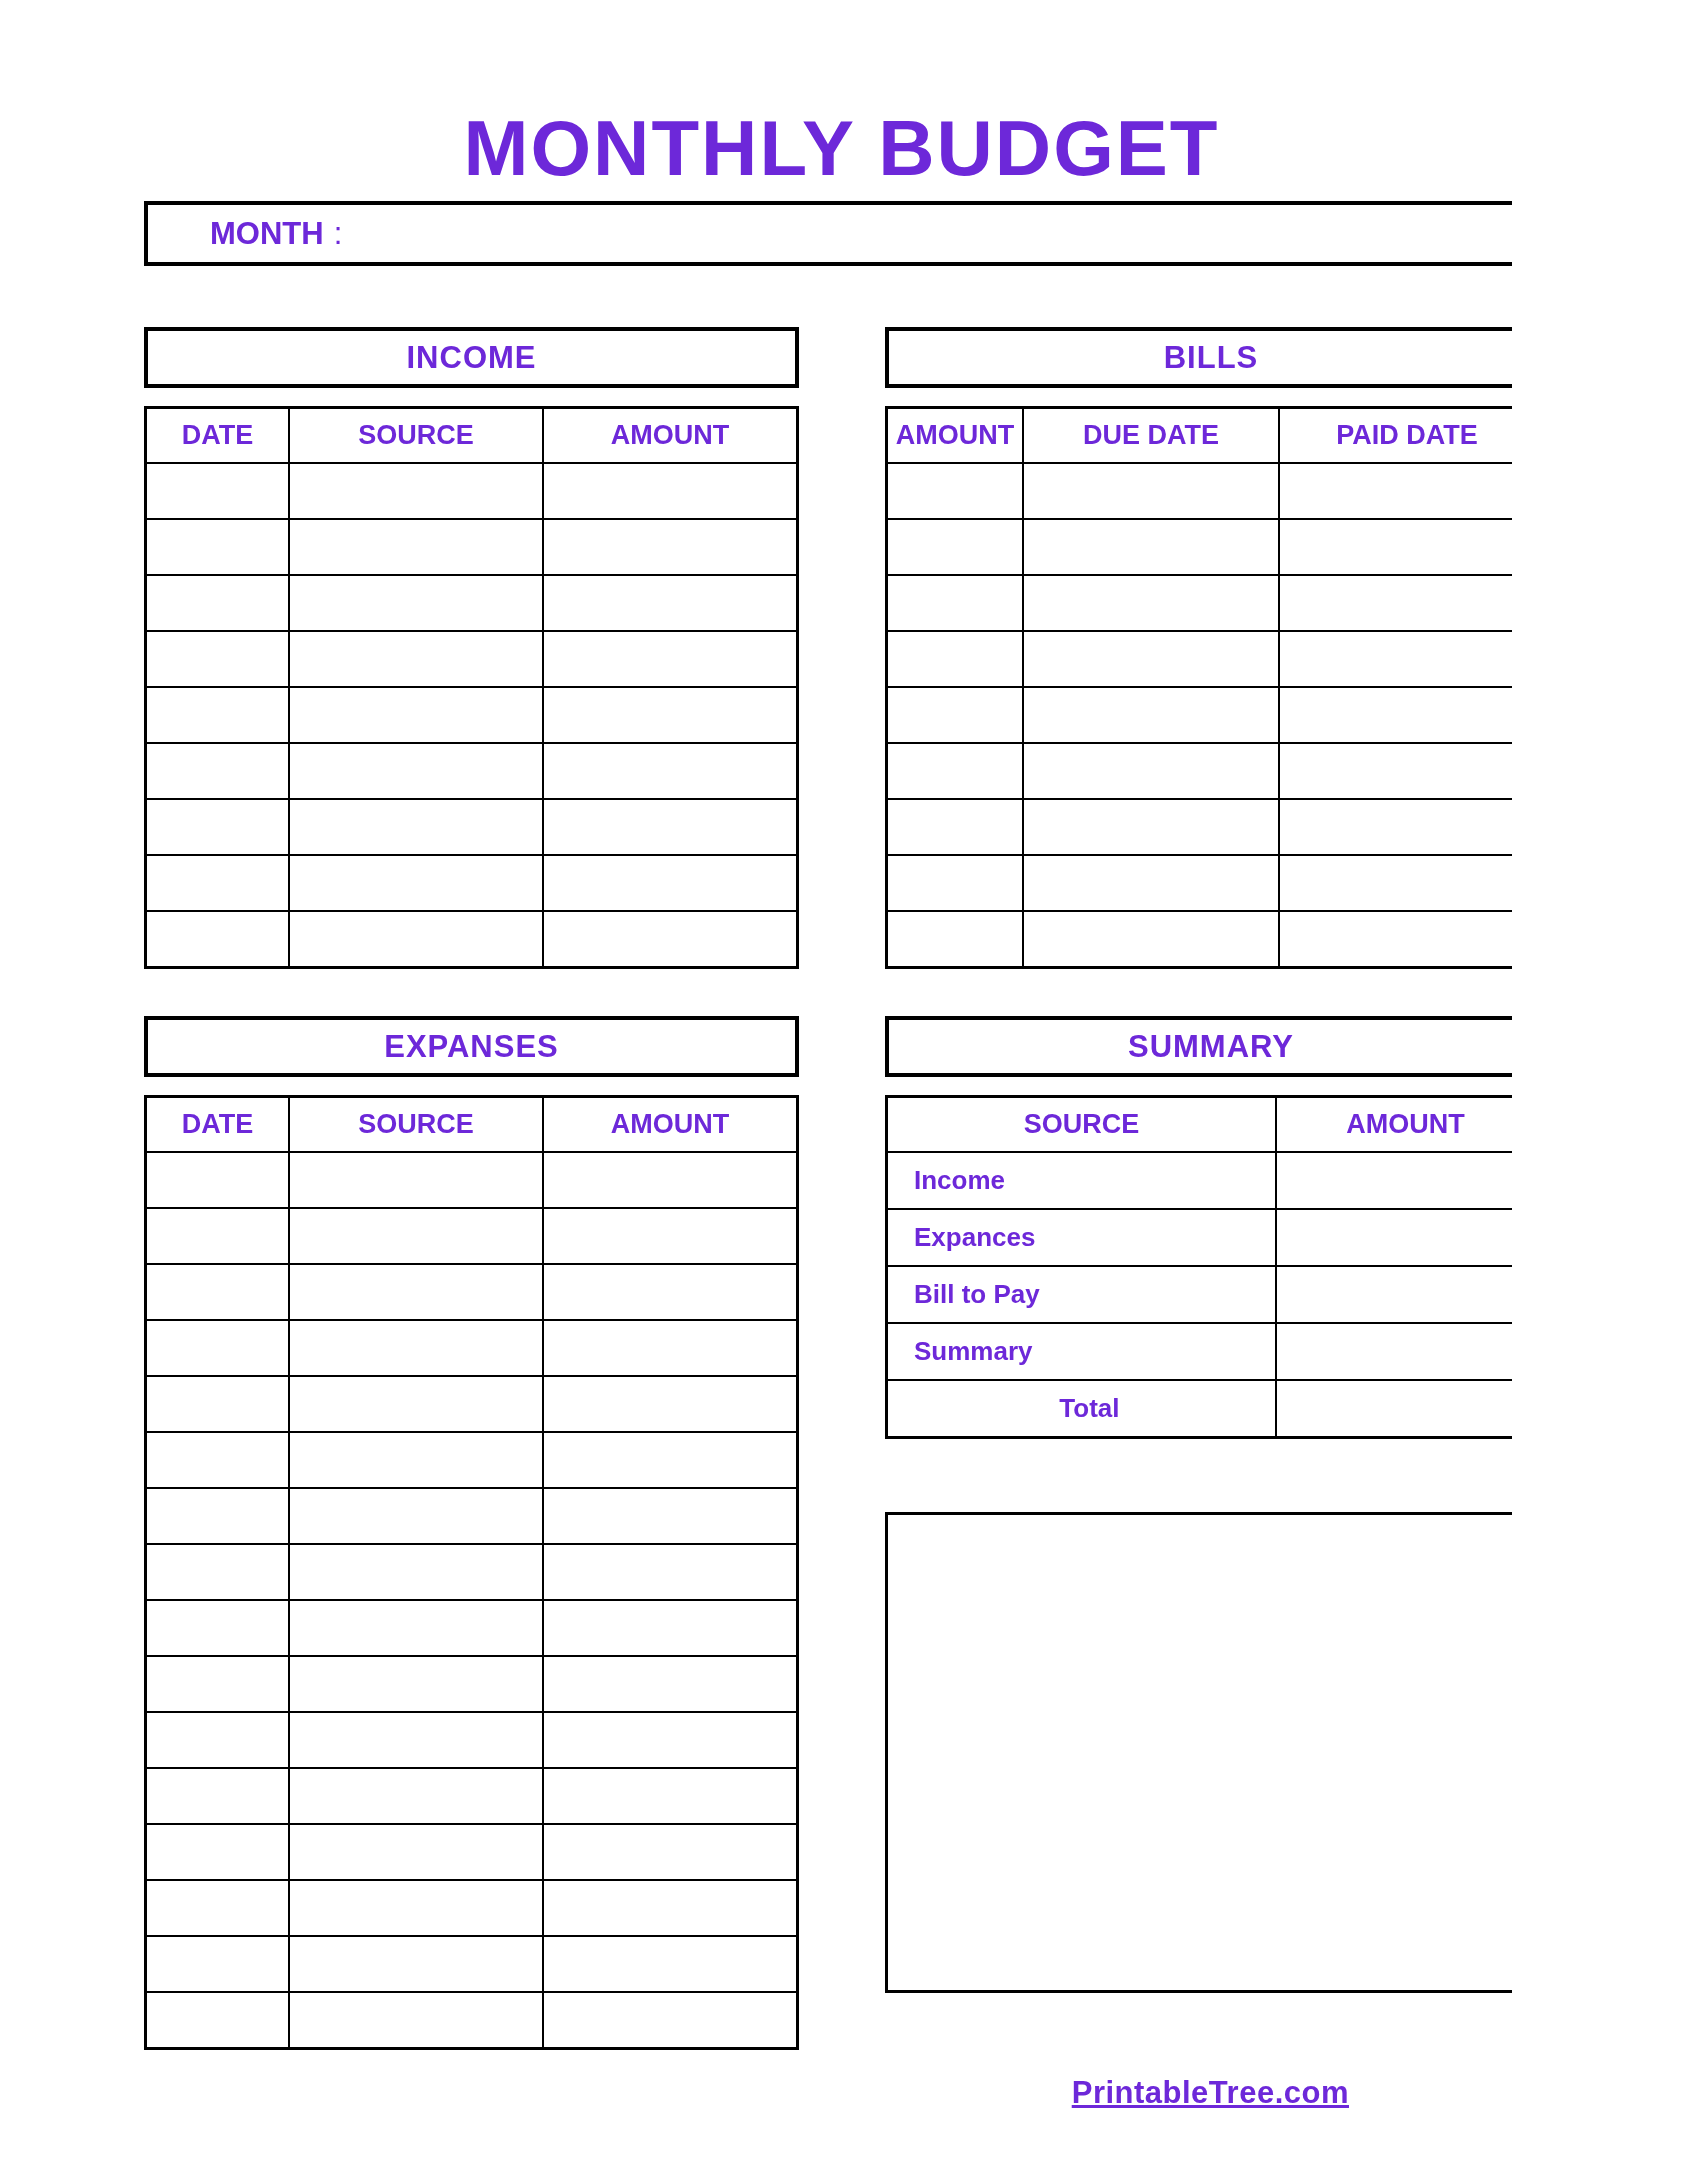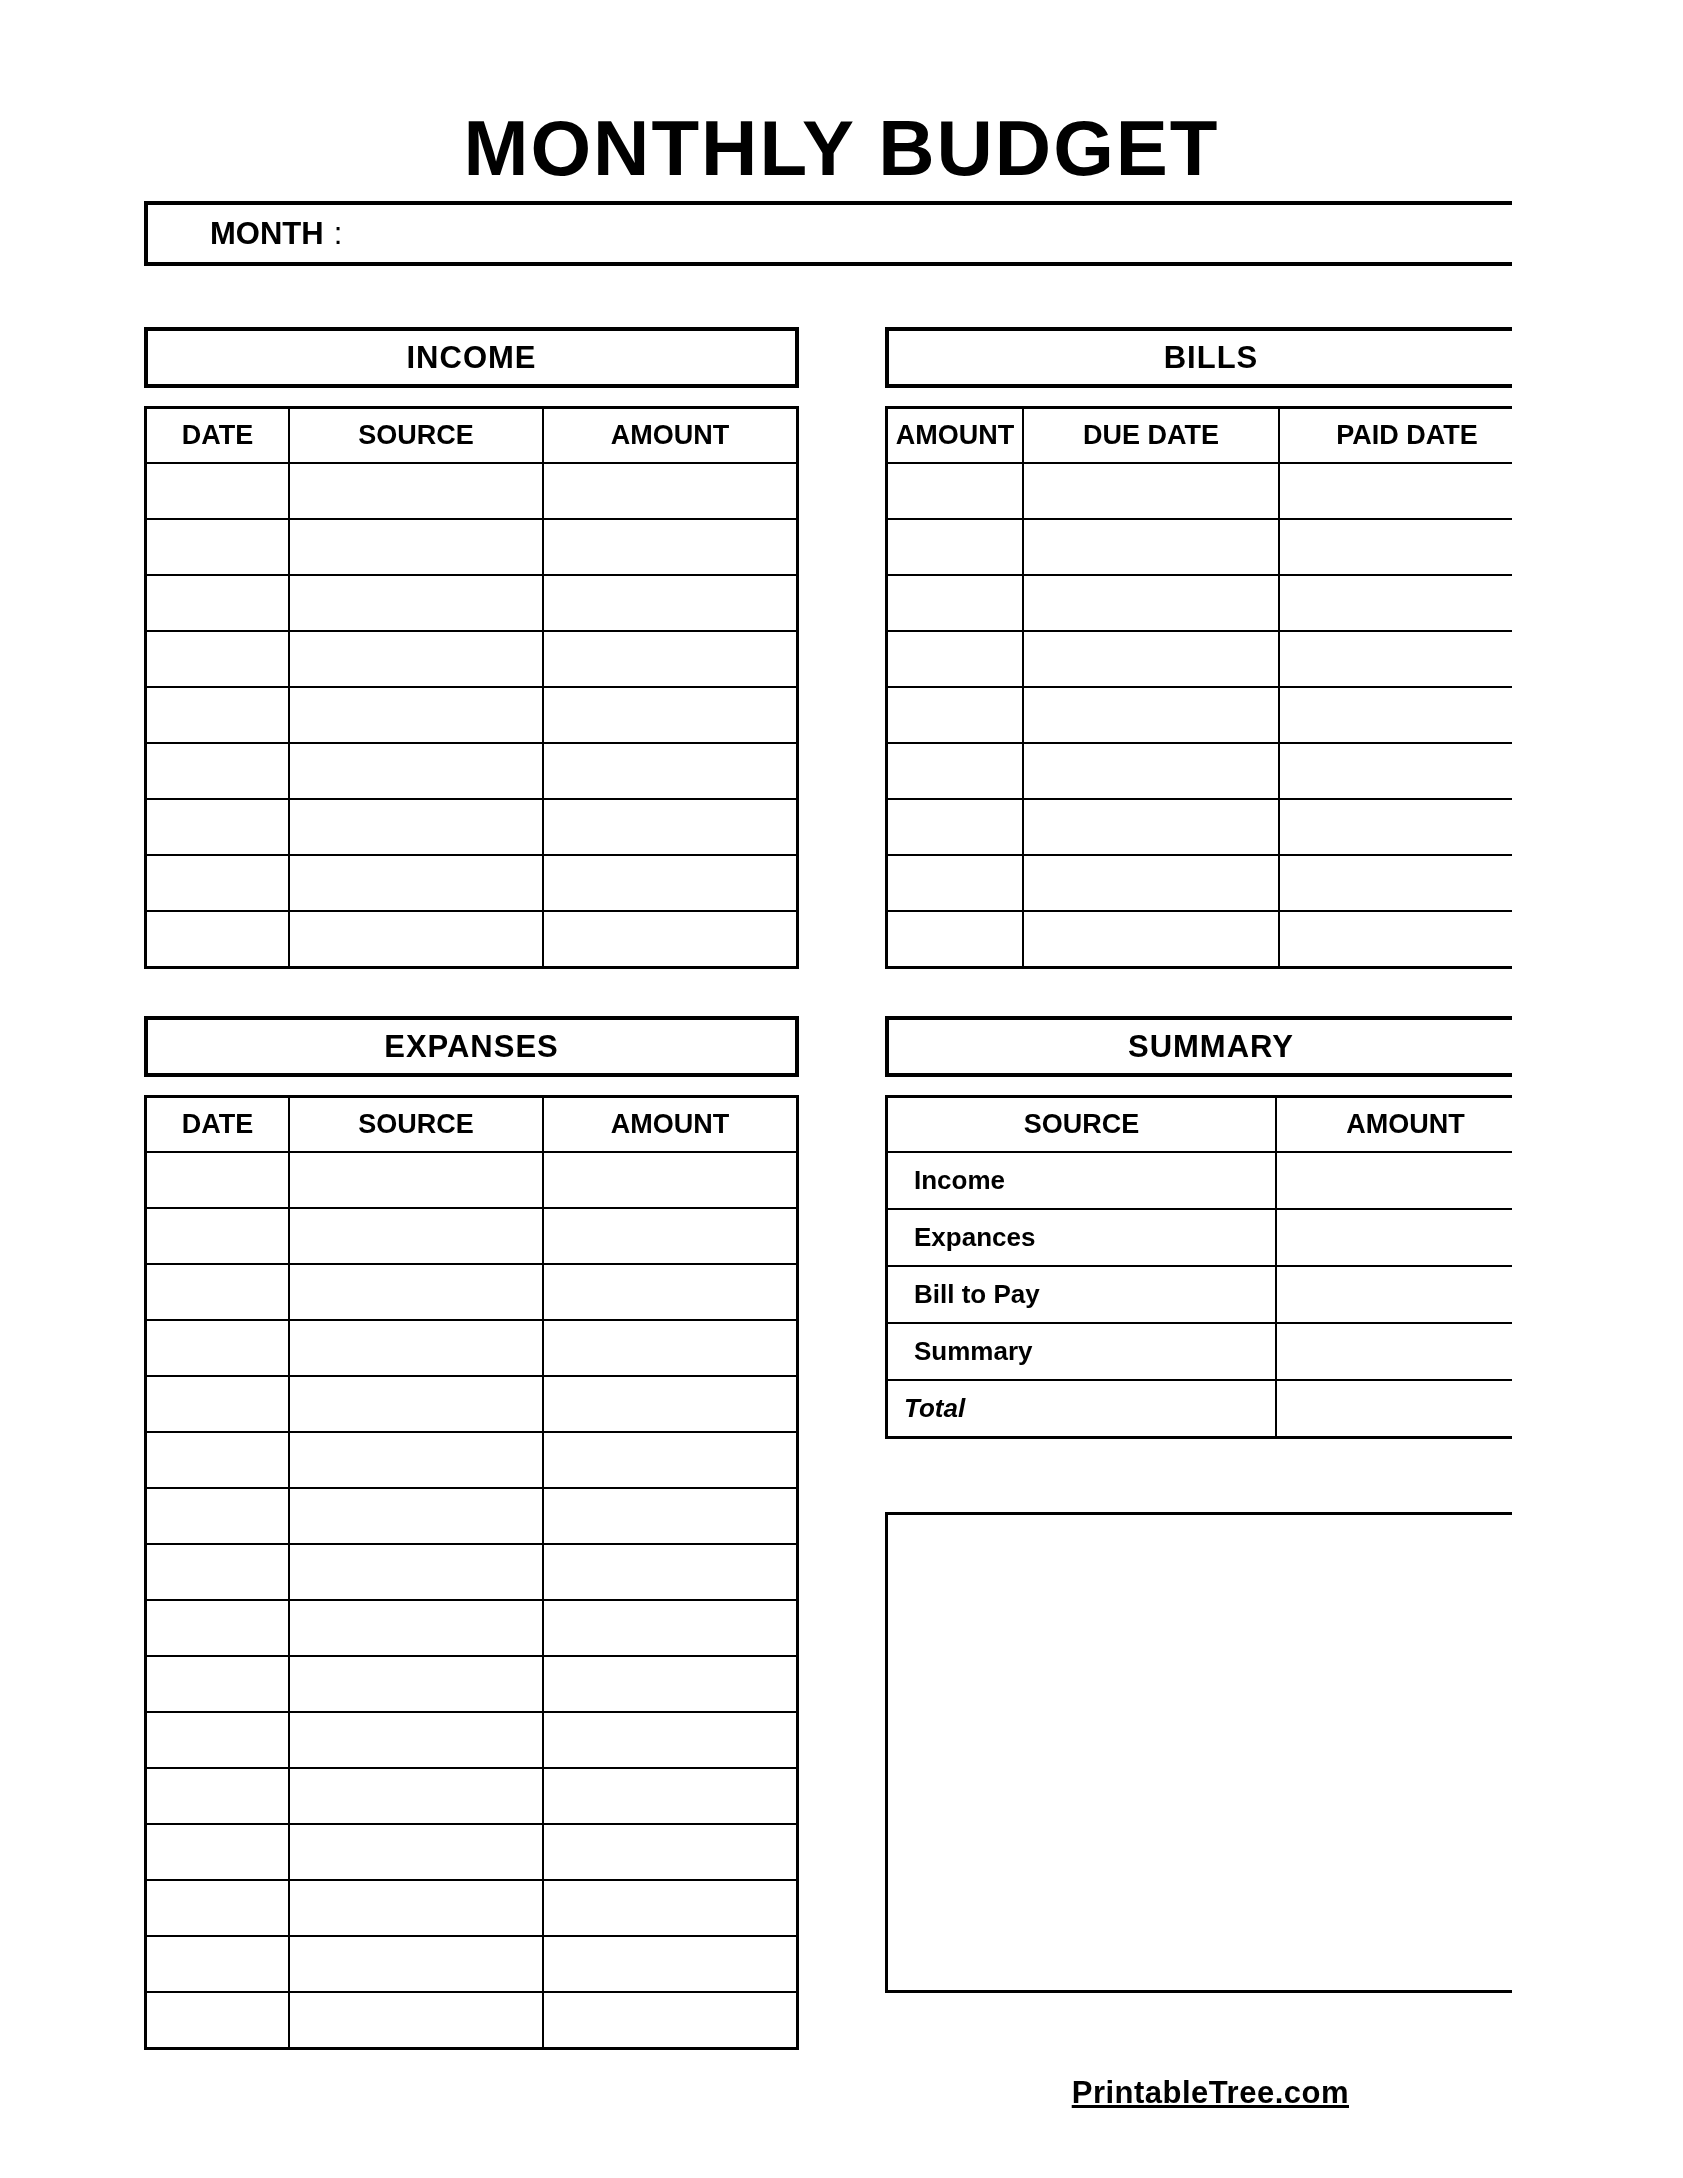--- a/index.html
+++ b/index.html
@@ -1,20 +1,20 @@
 <!DOCTYPE html>
 <html><head>
 <meta charset="utf-8">
 <style>
   html,body{margin:0;padding:0;background:#ffffff;}
   .page{
     position:relative;
     width:1512px;height:2178px;
     background:#ffffff;
-    color:#000000;
+    color:#6d28d9;
     font-family:"Liberation Sans", sans-serif;
     overflow:hidden;
   }
   .main-title{
     position:absolute;
     top:103px;left:0;width:1683px;
     text-align:center;
     font-size:78px;
     font-weight:bold;
     letter-spacing:2px;
@@ -63,21 +63,21 @@
     font-weight:bold;
     text-align:center;
   }
   table.grid td{height:54px;}
   table.summary td.lab{
     text-align:left;
     padding-left:26px;
     font-weight:bold;
     font-size:26px;
   }
-  table.summary td.lab.center{padding-left:16px;font-style:italic;}
+  table.summary td.lab.center{text-align:center;padding-left:16px;}
   table.summary td{height:55px;}
   .notes-box{
     margin-top:18px;
     border:3px solid #000;
     height:481px;
     box-sizing:border-box;
   }
   .footer-link{
     position:absolute;
     top:2075px;

